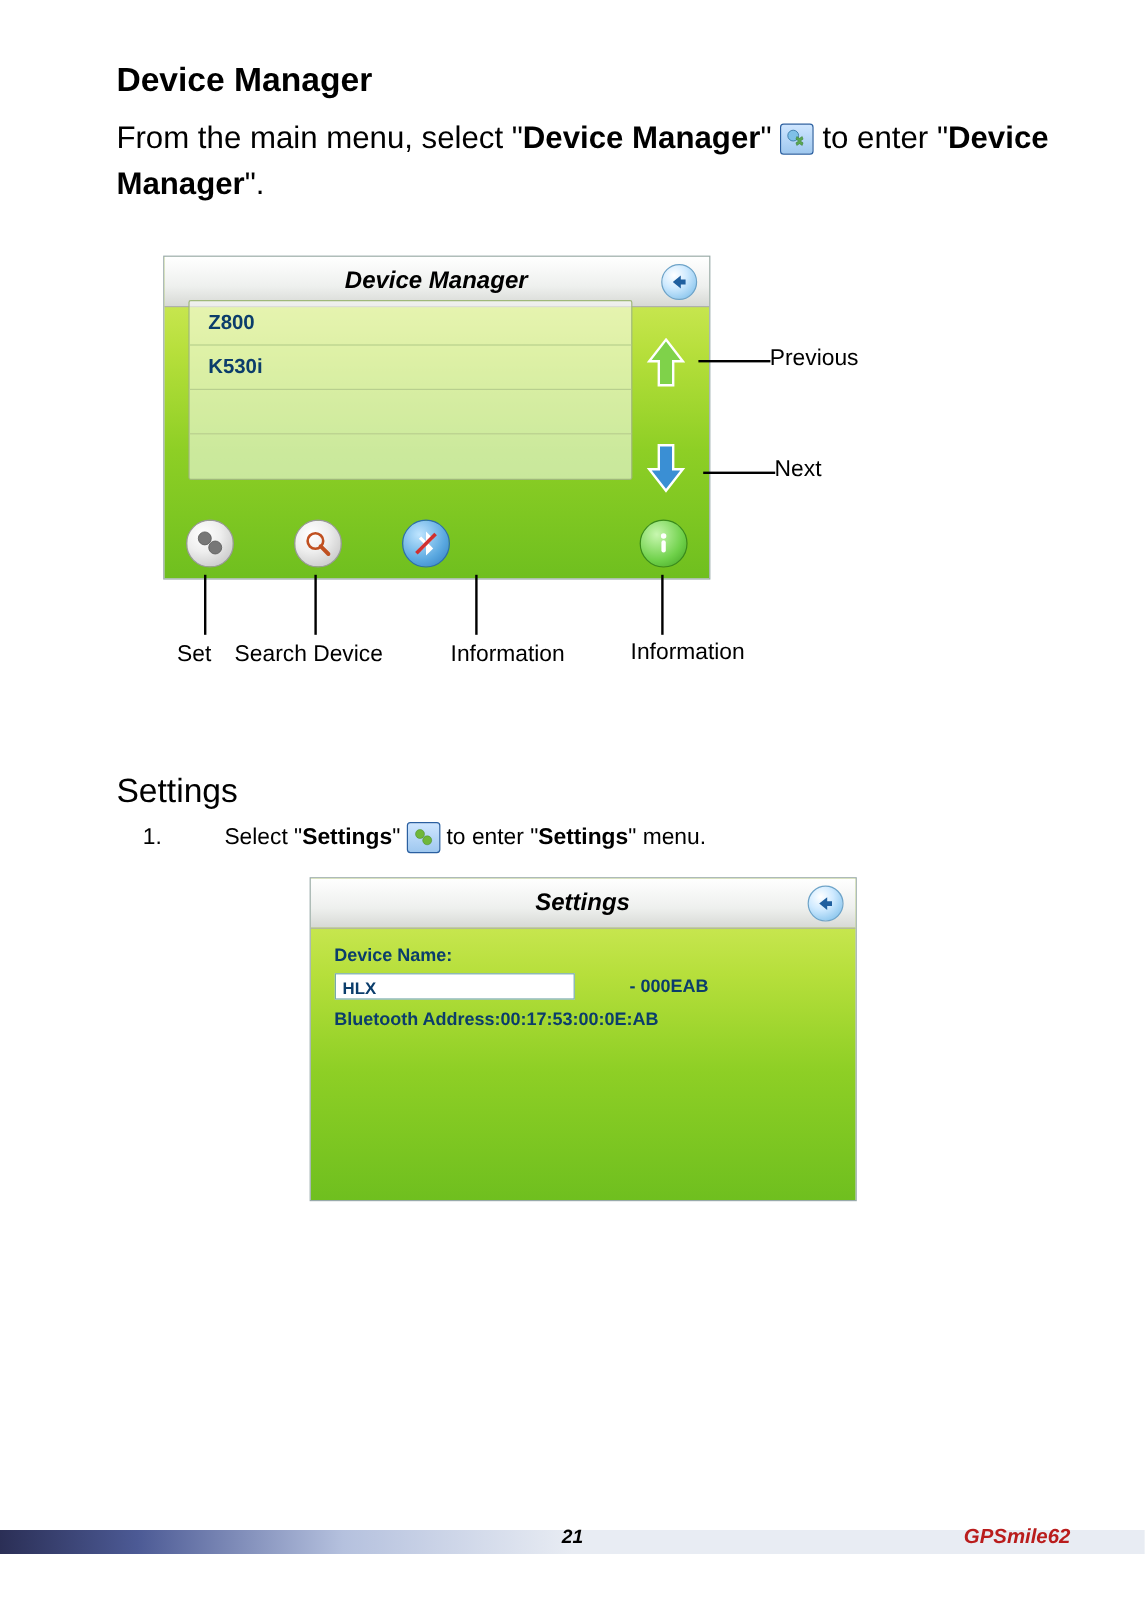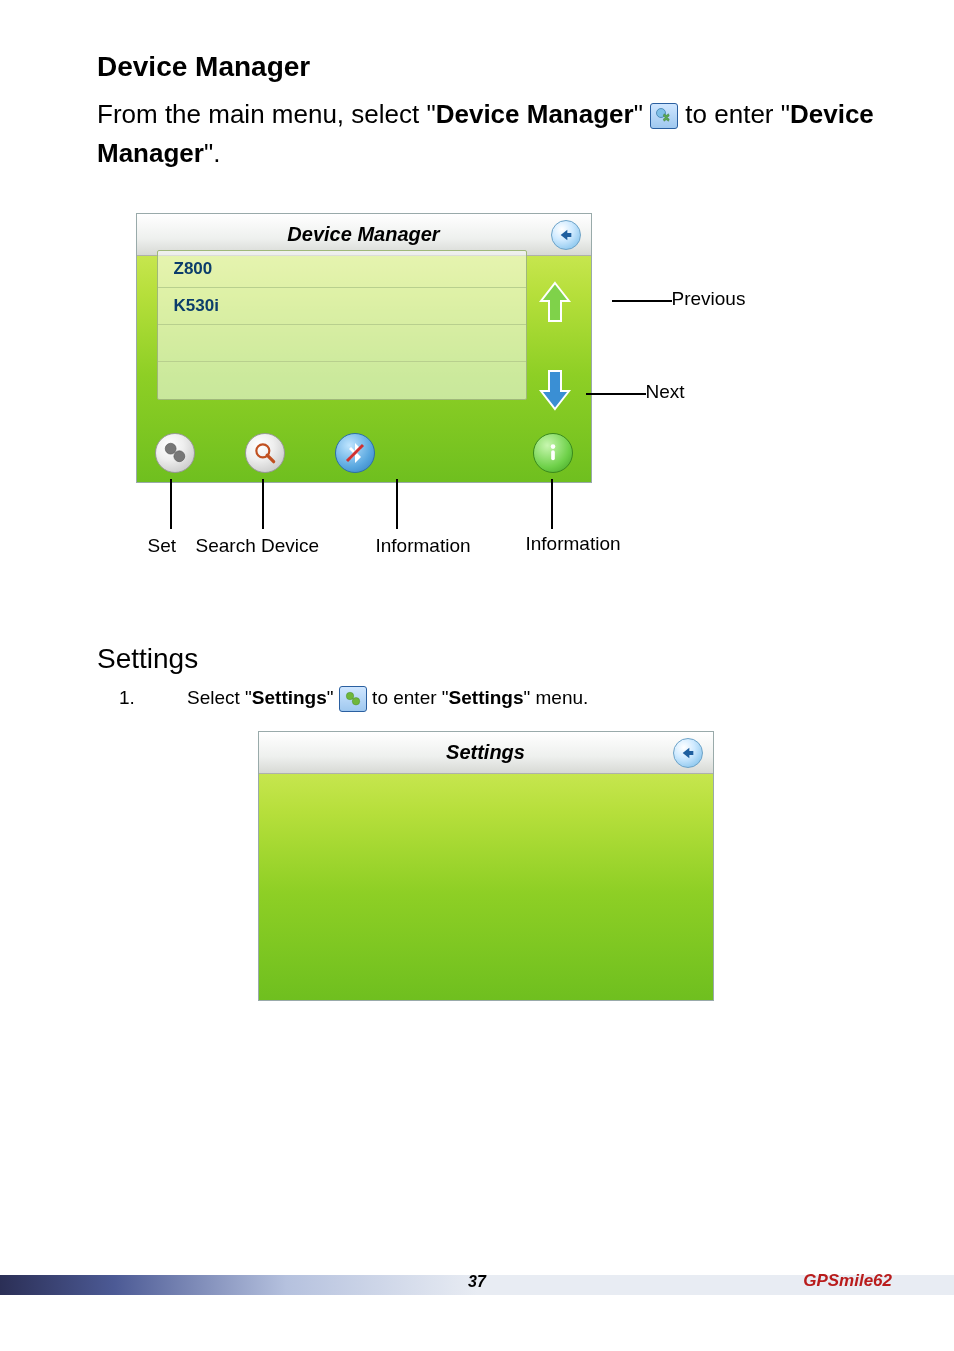--- a/index.html
+++ b/index.html
@@ -283,21 +283,21 @@
           </span>
           <span class="tool-icon tool-info" style="margin-left:auto">
             <svg width="22" height="22" viewBox="0 0 24 24">
                 <circle cx="12" cy="5" r="2.5" fill="#fff"></circle>
                 <rect x="10" y="9" width="4" height="11" rx="2" fill="#fff"></rect>
               </svg>
           </span>
         </div>
       </div>
 
-      <div class="callout" style="left:536px;top:75px;">
+      <div class="callout" style="left:506px;top:75px;">
         <div class="line" style="left:-60px;top:12px;width:60px;height:2px;"></div>
         <span>Previous</span>
       </div>
       <div class="callout" style="left:510px;top:168px;">
         <div class="line" style="left:-60px;top:12px;width:60px;height:2px;"></div>
         <span>Next</span>
       </div>
 
       <div class="callout" style="left:12px;top:322px;">
         <div class="line" style="left:22px;top:-56px;width:2px;height:50px;"></div>
@@ -335,20 +335,28 @@
   <div class="settings-wrap">
     <div class="settings-ui">
       <div class="header">
         <span class="title">Settings</span>
         <span class="back-btn">
           <svg width="16" height="16" viewBox="0 0 24 24">
               <path d="M4 12 L14 4 L14 9 L20 9 L20 15 L14 15 L14 20 Z" fill="#1f5f9f"></path>
             </svg>
         </span>
       </div>
+      <div class="settings-body">
+        <div>Device Name:</div>
+        <div class="name-row">
+          <div class="name-input">HLX</div>
+          <div class="suffix">- 000EAB</div>
+        </div>
+        <div style="margin-top:8px;">Bluetooth Address:00:17:53:00:0E:AB</div>
+      </div>
     </div>
   </div>
 
 </div>
 
 <div class="footer-bar"></div>
-<div class="page-num">37</div>
+<div class="page-num">21</div>
 <div class="brand">GPSmile62</div>
 
 </body></html>

